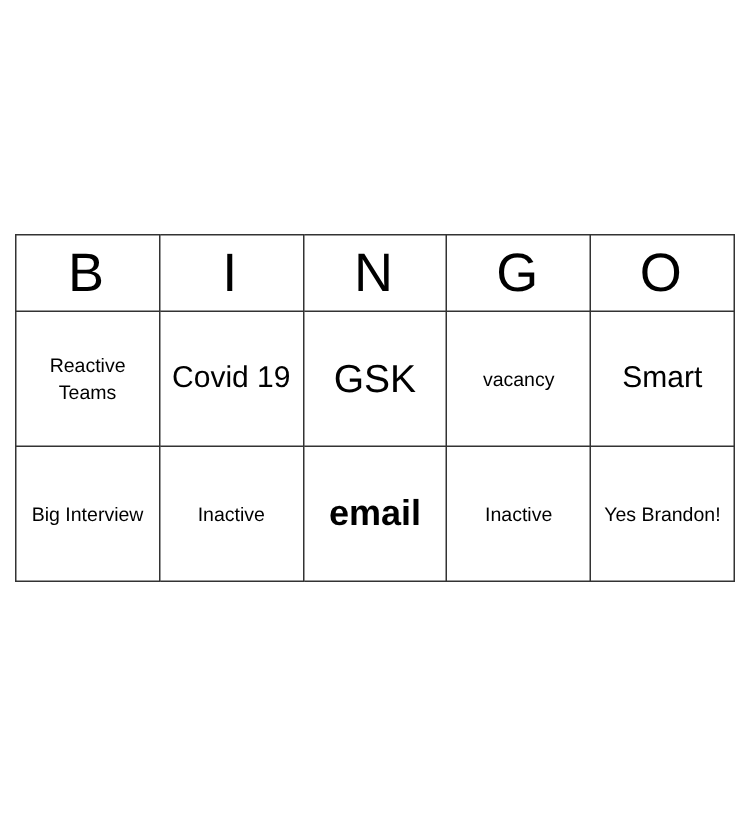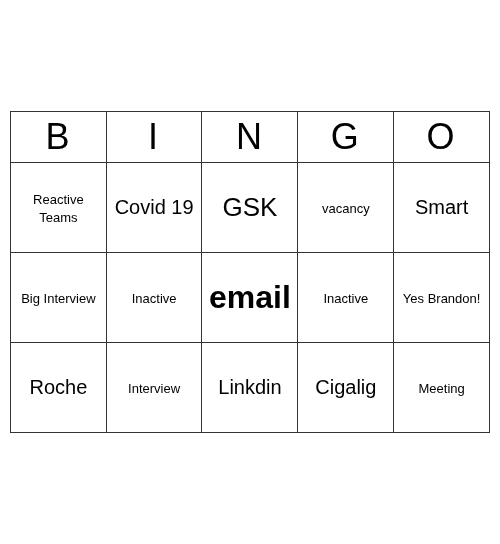--- a/index.html
+++ b/index.html
@@ -48,21 +48,21 @@
     .cell-medium {
       font-size: 20px;
       font-weight: normal;
     }
 
     .cell-small {
       font-size: 13px;
     }
 
     .cell-xlarge {
-      font-size: 32px;
+      font-size: 24px;
       font-weight: bold;
     }
   </style>
 </head>
 <body>
 
 <table class="bingo-card">
   <thead>
     <tr class="header-row">
     <th>B</th>
@@ -80,21 +80,14 @@
         <td><span class="cell-small">vacancy</span></td>
         <td><span class="cell-medium">Smart</span></td>
       </tr>
       <tr>
         <td><span class="cell-small">Big Interview</span></td>
         <td><span class="cell-small">Inactive</span></td>
         <td><span class="cell-xlarge">email</span></td>
         <td><span class="cell-small">Inactive</span></td>
         <td><span class="cell-small">Yes Brandon!</span></td>
       </tr>
-      <tr>
-        <td><span class="cell-medium">Roche</span></td>
-        <td><span class="cell-small">Interview</span></td>
-        <td><span class="cell-medium">Linkdin</span></td>
-        <td><span class="cell-medium">Cigalig</span></td>
-        <td><span class="cell-small">Meeting</span></td>
-      </tr>
     </tbody>
 </table>
 
 </body></html>

